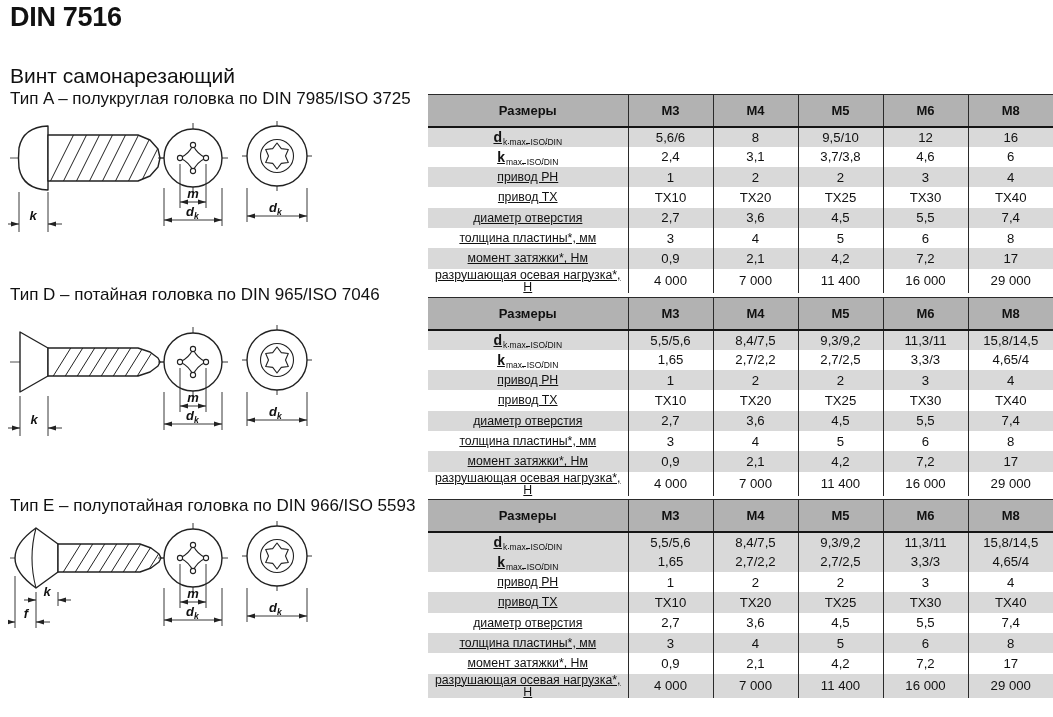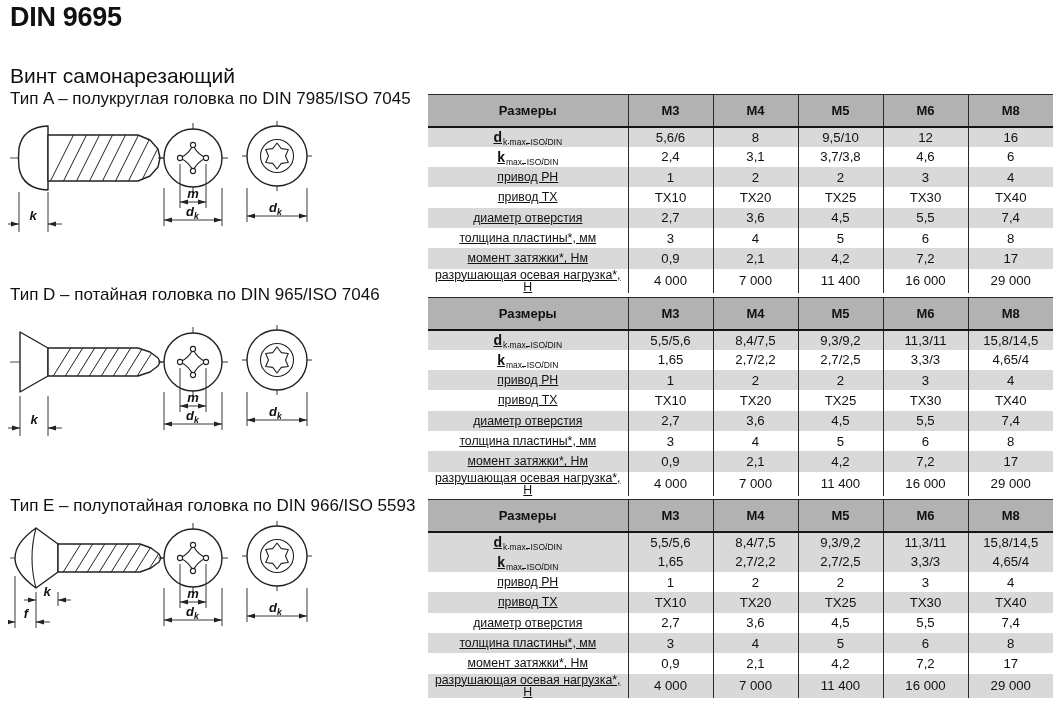--- a/index.html
+++ b/index.html
@@ -32,25 +32,25 @@
   svg .cl{stroke:#222;stroke-width:0.8;stroke-dasharray:12 3 3 3;fill:none;}
   svg .ext,svg .dim{stroke:#222;stroke-width:0.9;fill:none;}
   svg .thread line{stroke:#222;stroke-width:1;}
   svg .arrow{fill:#222;stroke:none;}
   svg text{font-family:"Liberation Sans",sans-serif;font-size:13px;font-style:italic;font-weight:600;fill:#111;}
   svg text.svg-sub{font-size:8.5px;}
 </style>
 </head>
 <body>
 
-<div class="doc-title">DIN 9695</div>
+<div class="doc-title">DIN 7516</div>
 <div class="doc-subtitle">Винт самонарезающий</div>
 
 <section>
-  <div class="sec-head" style="top:89px">Тип A – полукруглая головка по DIN 7985/ISO 7045</div>
+  <div class="sec-head" style="top:89px">Тип A – полукруглая головка по DIN 7985/ISO 3725</div>
 
   <svg class="drawing" style="top:118px" width="322" height="124" viewBox="0 0 322 124" xmlns="http://www.w3.org/2000/svg">
     <defs>
       <clipPath id="clipA">
           <path d="M40,17 H130 L142,22 L150,31 L152,40 L150,49 L142,58 L130,63 H40 Z"></path>
         </clipPath>
       <path id="arrR" class="arrow" d="M0,0 L-8,-2.6 L-8,2.6 Z"></path>
       <path id="arrL" class="arrow" d="M0,0 L8,-2.6 L8,2.6 Z"></path>
 
       <g id="gPhillips">

